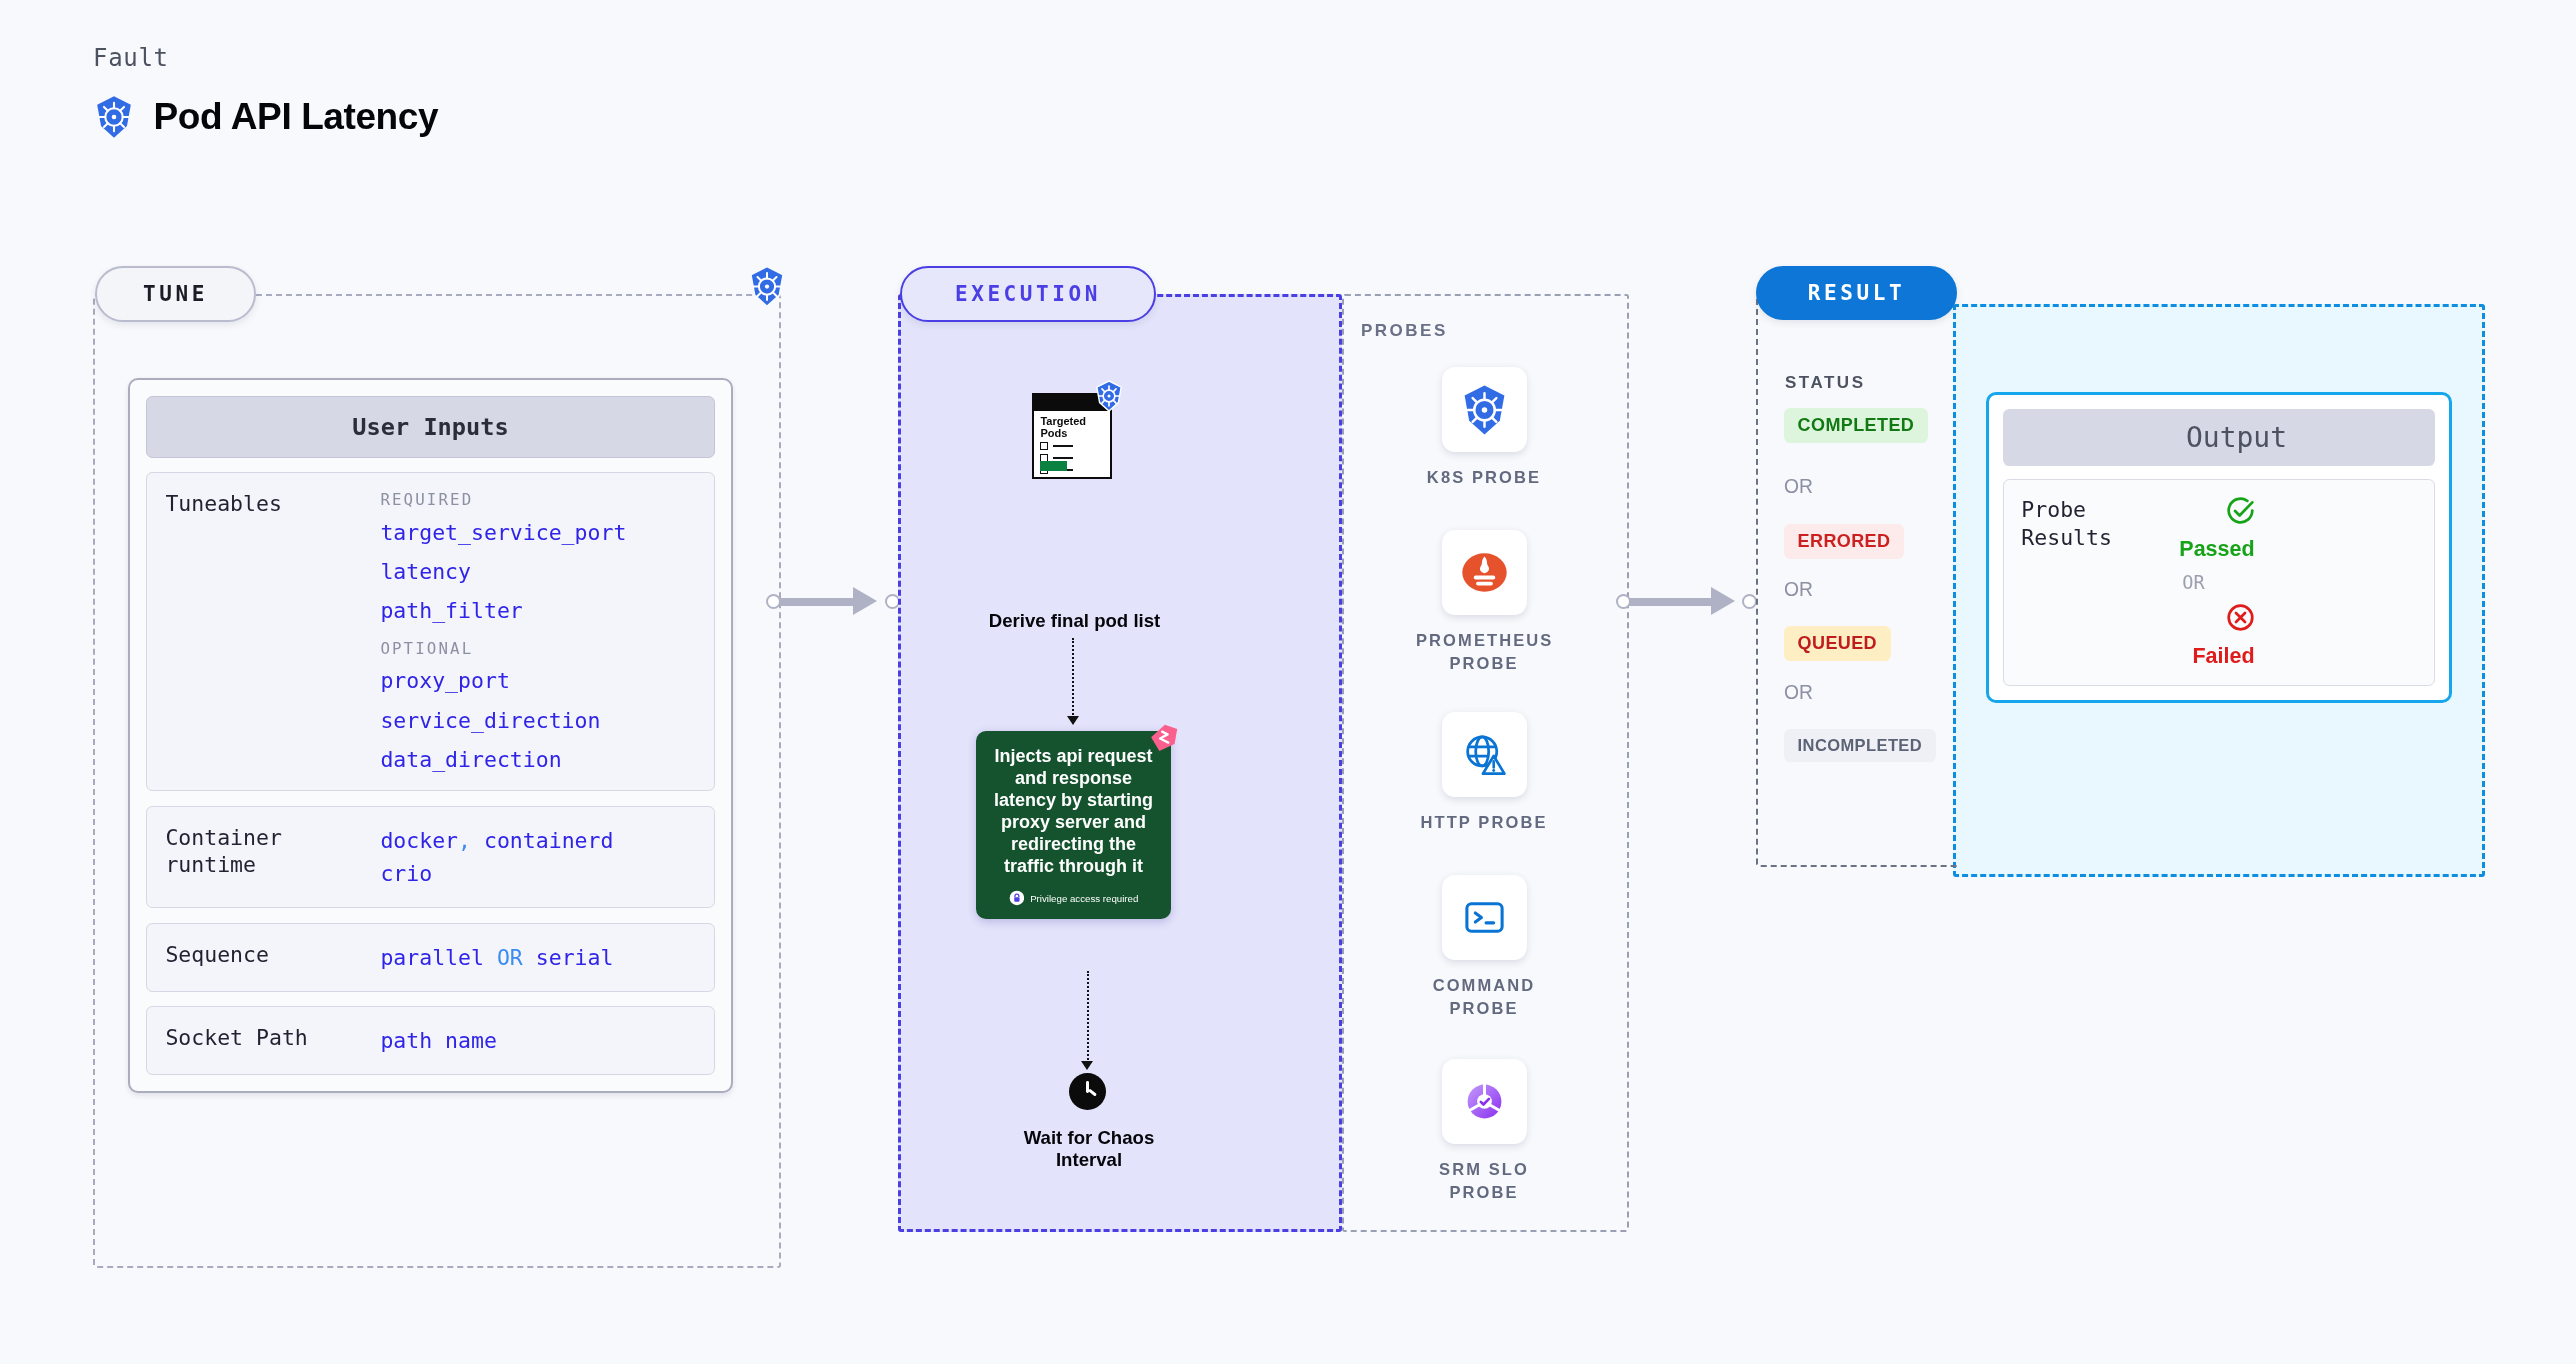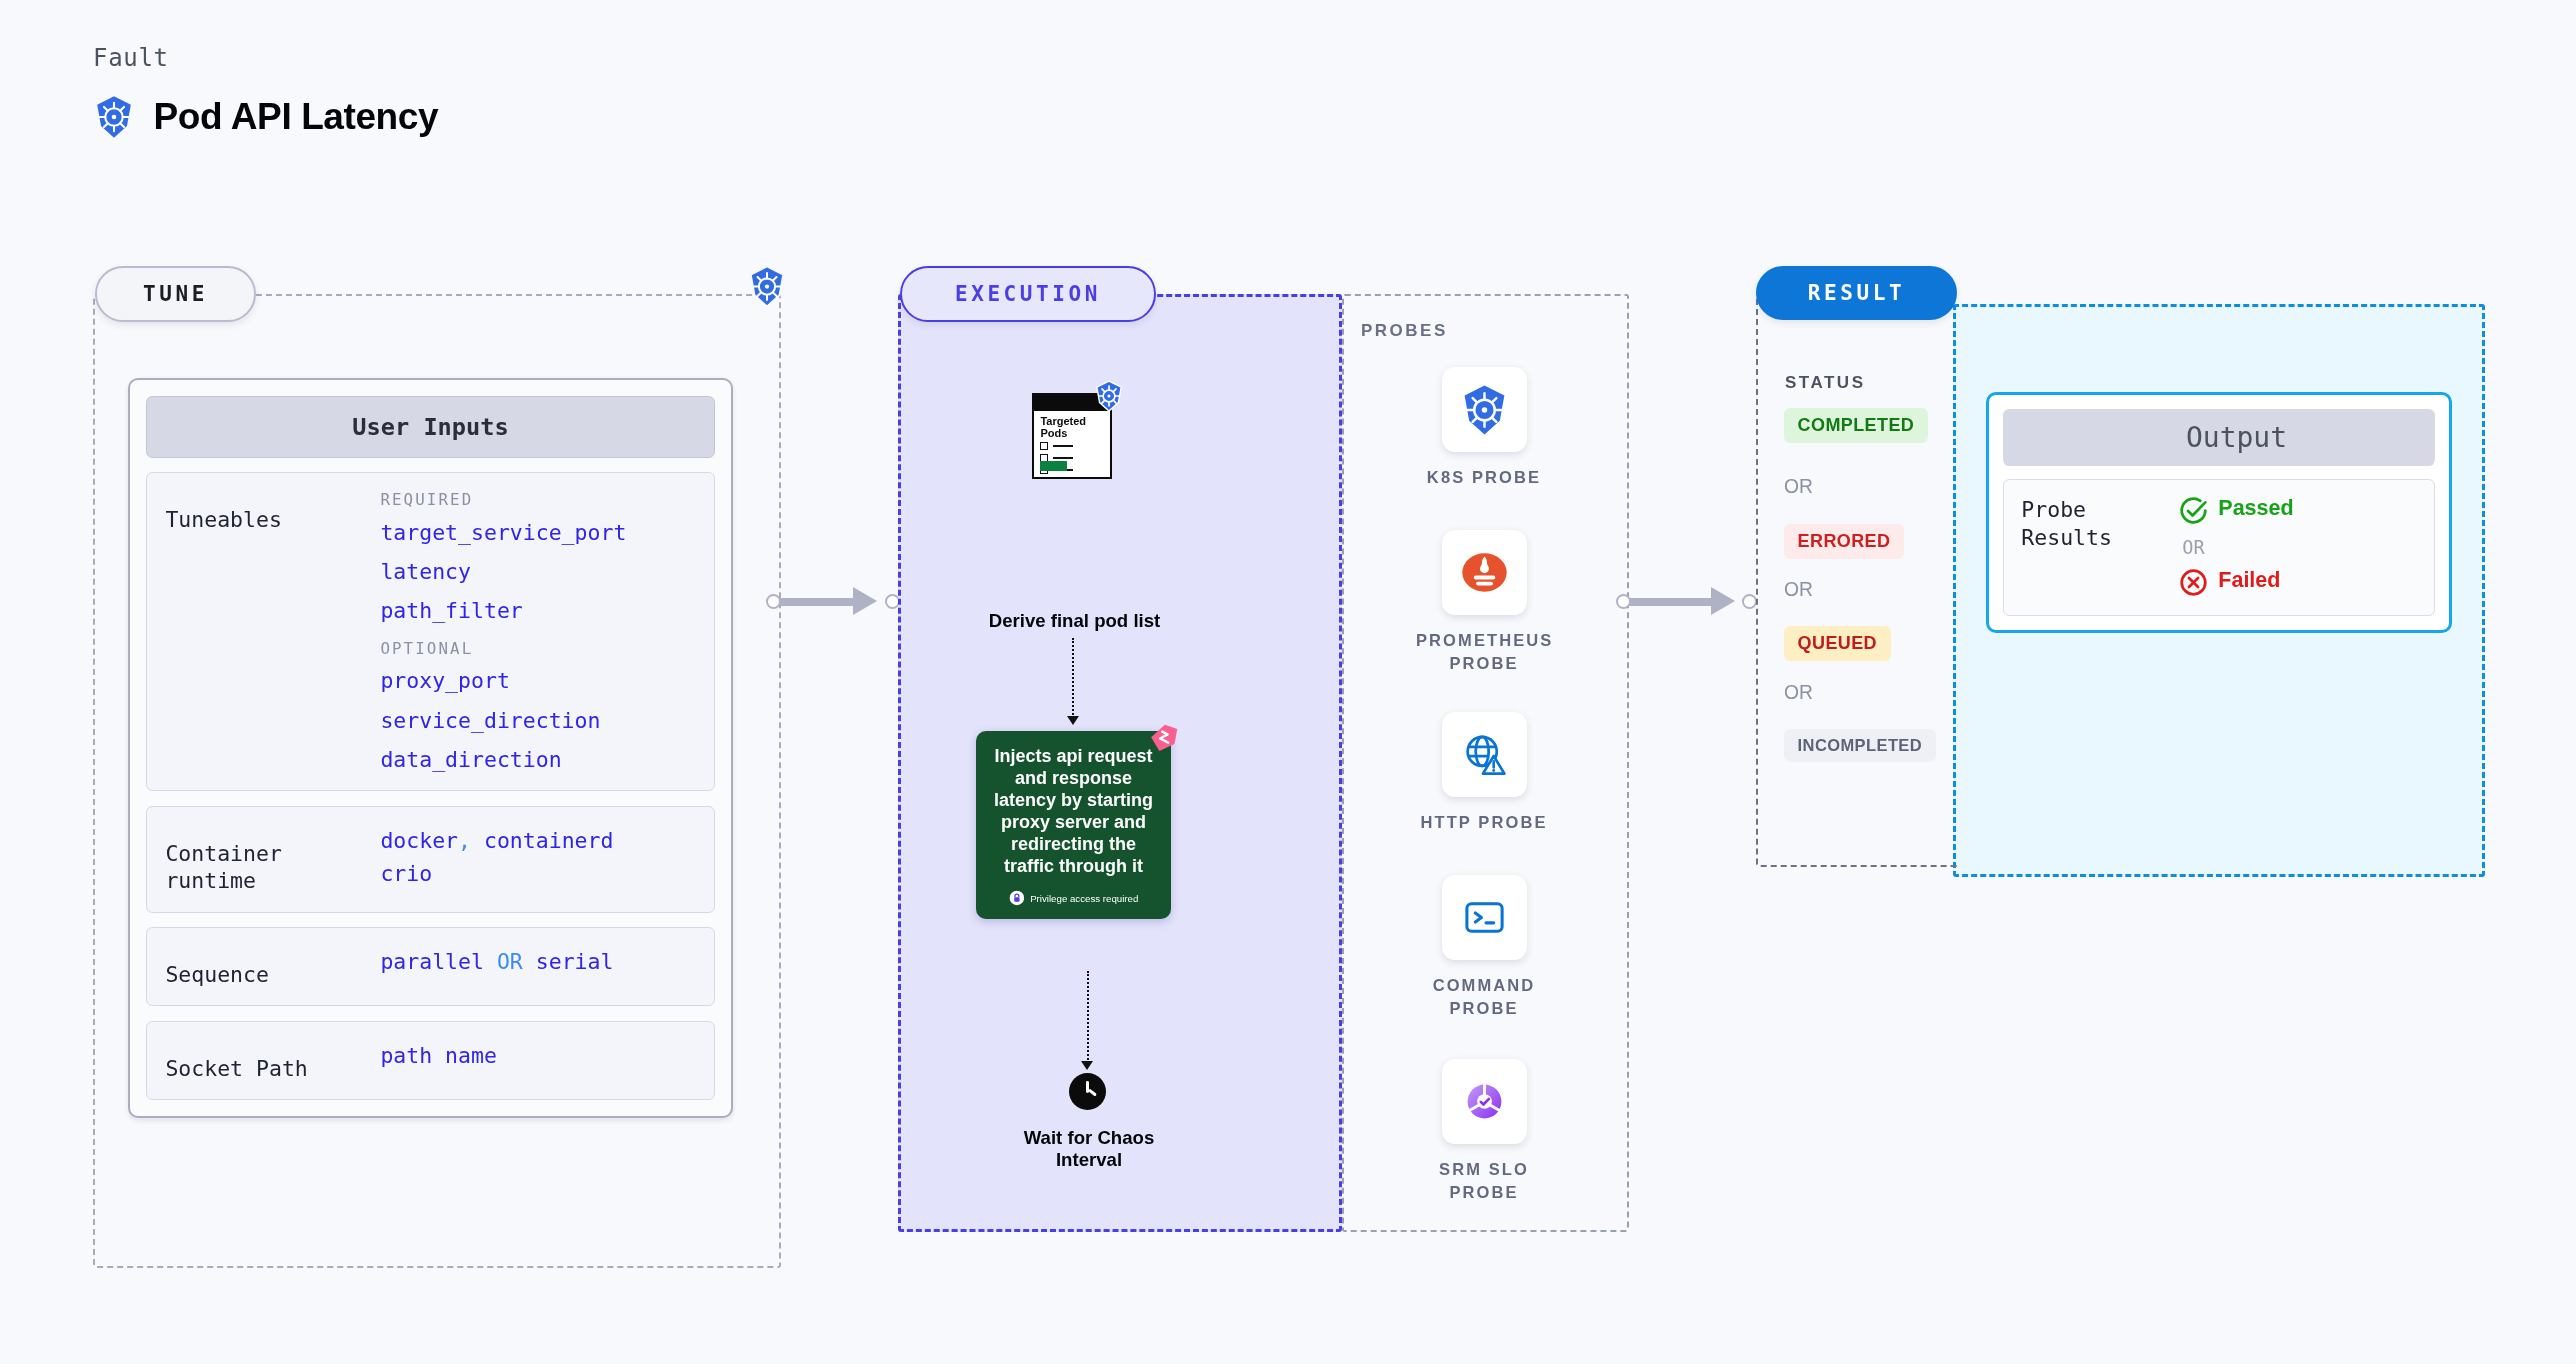--- a/index.html
+++ b/index.html
@@ -117,21 +117,21 @@
     background: #f4f5fa;
     border: 0.7px solid #d5d7e4;
     border-radius: 6.4px;
     margin-top: 14.3px;
     padding: 17px 18.6px;
     display: flex;
   }
   .sub-label {
     font-family: "DejaVu Sans Mono", monospace;
     font-size: 21.5px; color: #1f2230;
-    width: 215px; flex: none; line-height: 1.28; margin-top: 16px;
+    width: 215px; flex: none; line-height: 1.28;
   }
   .sub-body { flex: 1; }
   .req-head {
     font-family: "DejaVu Sans Mono", monospace;
     font-size: 15.8px; color: #8b90a3; letter-spacing: 2.1px;
     margin-bottom: 11.5px;
   }
   .req-head.second { margin-top: 15.8px; }
   .tuneable {
     font-family: "DejaVu Sans Mono", monospace;
@@ -275,21 +275,21 @@
   }
   .out-label {
     font-family: "DejaVu Sans Mono", monospace;
     font-size: 21.5px; color: #1f2230;
     width: 158px; flex: none; line-height: 1.28;
   }
   .out-value-mono {
     font-family: "DejaVu Sans Mono", monospace;
     font-size: 21.5px; color: #2f24e8;
   }
-  .result-line { display: flex; align-items: flex-start; gap: 10px; }
+  .result-line { display: flex; align-items: flex-end; gap: 10px; flex-direction: column; }
   .result-text { font-size: 21.5px; font-weight: bold; }
   .result-or {
     font-family: "DejaVu Sans Mono", monospace;
     font-size: 18.6px; color: #9ba0b1; margin: 10px 0 10px 2.9px;
   }
 
   
   .stage-arrow { position: absolute; height: 29px; }
   .stage-arrow .bar { position: absolute; top: 10.7px; left: 7.2px; height: 7.9px; background: #aeb2c4; }
   .stage-arrow .dot {

